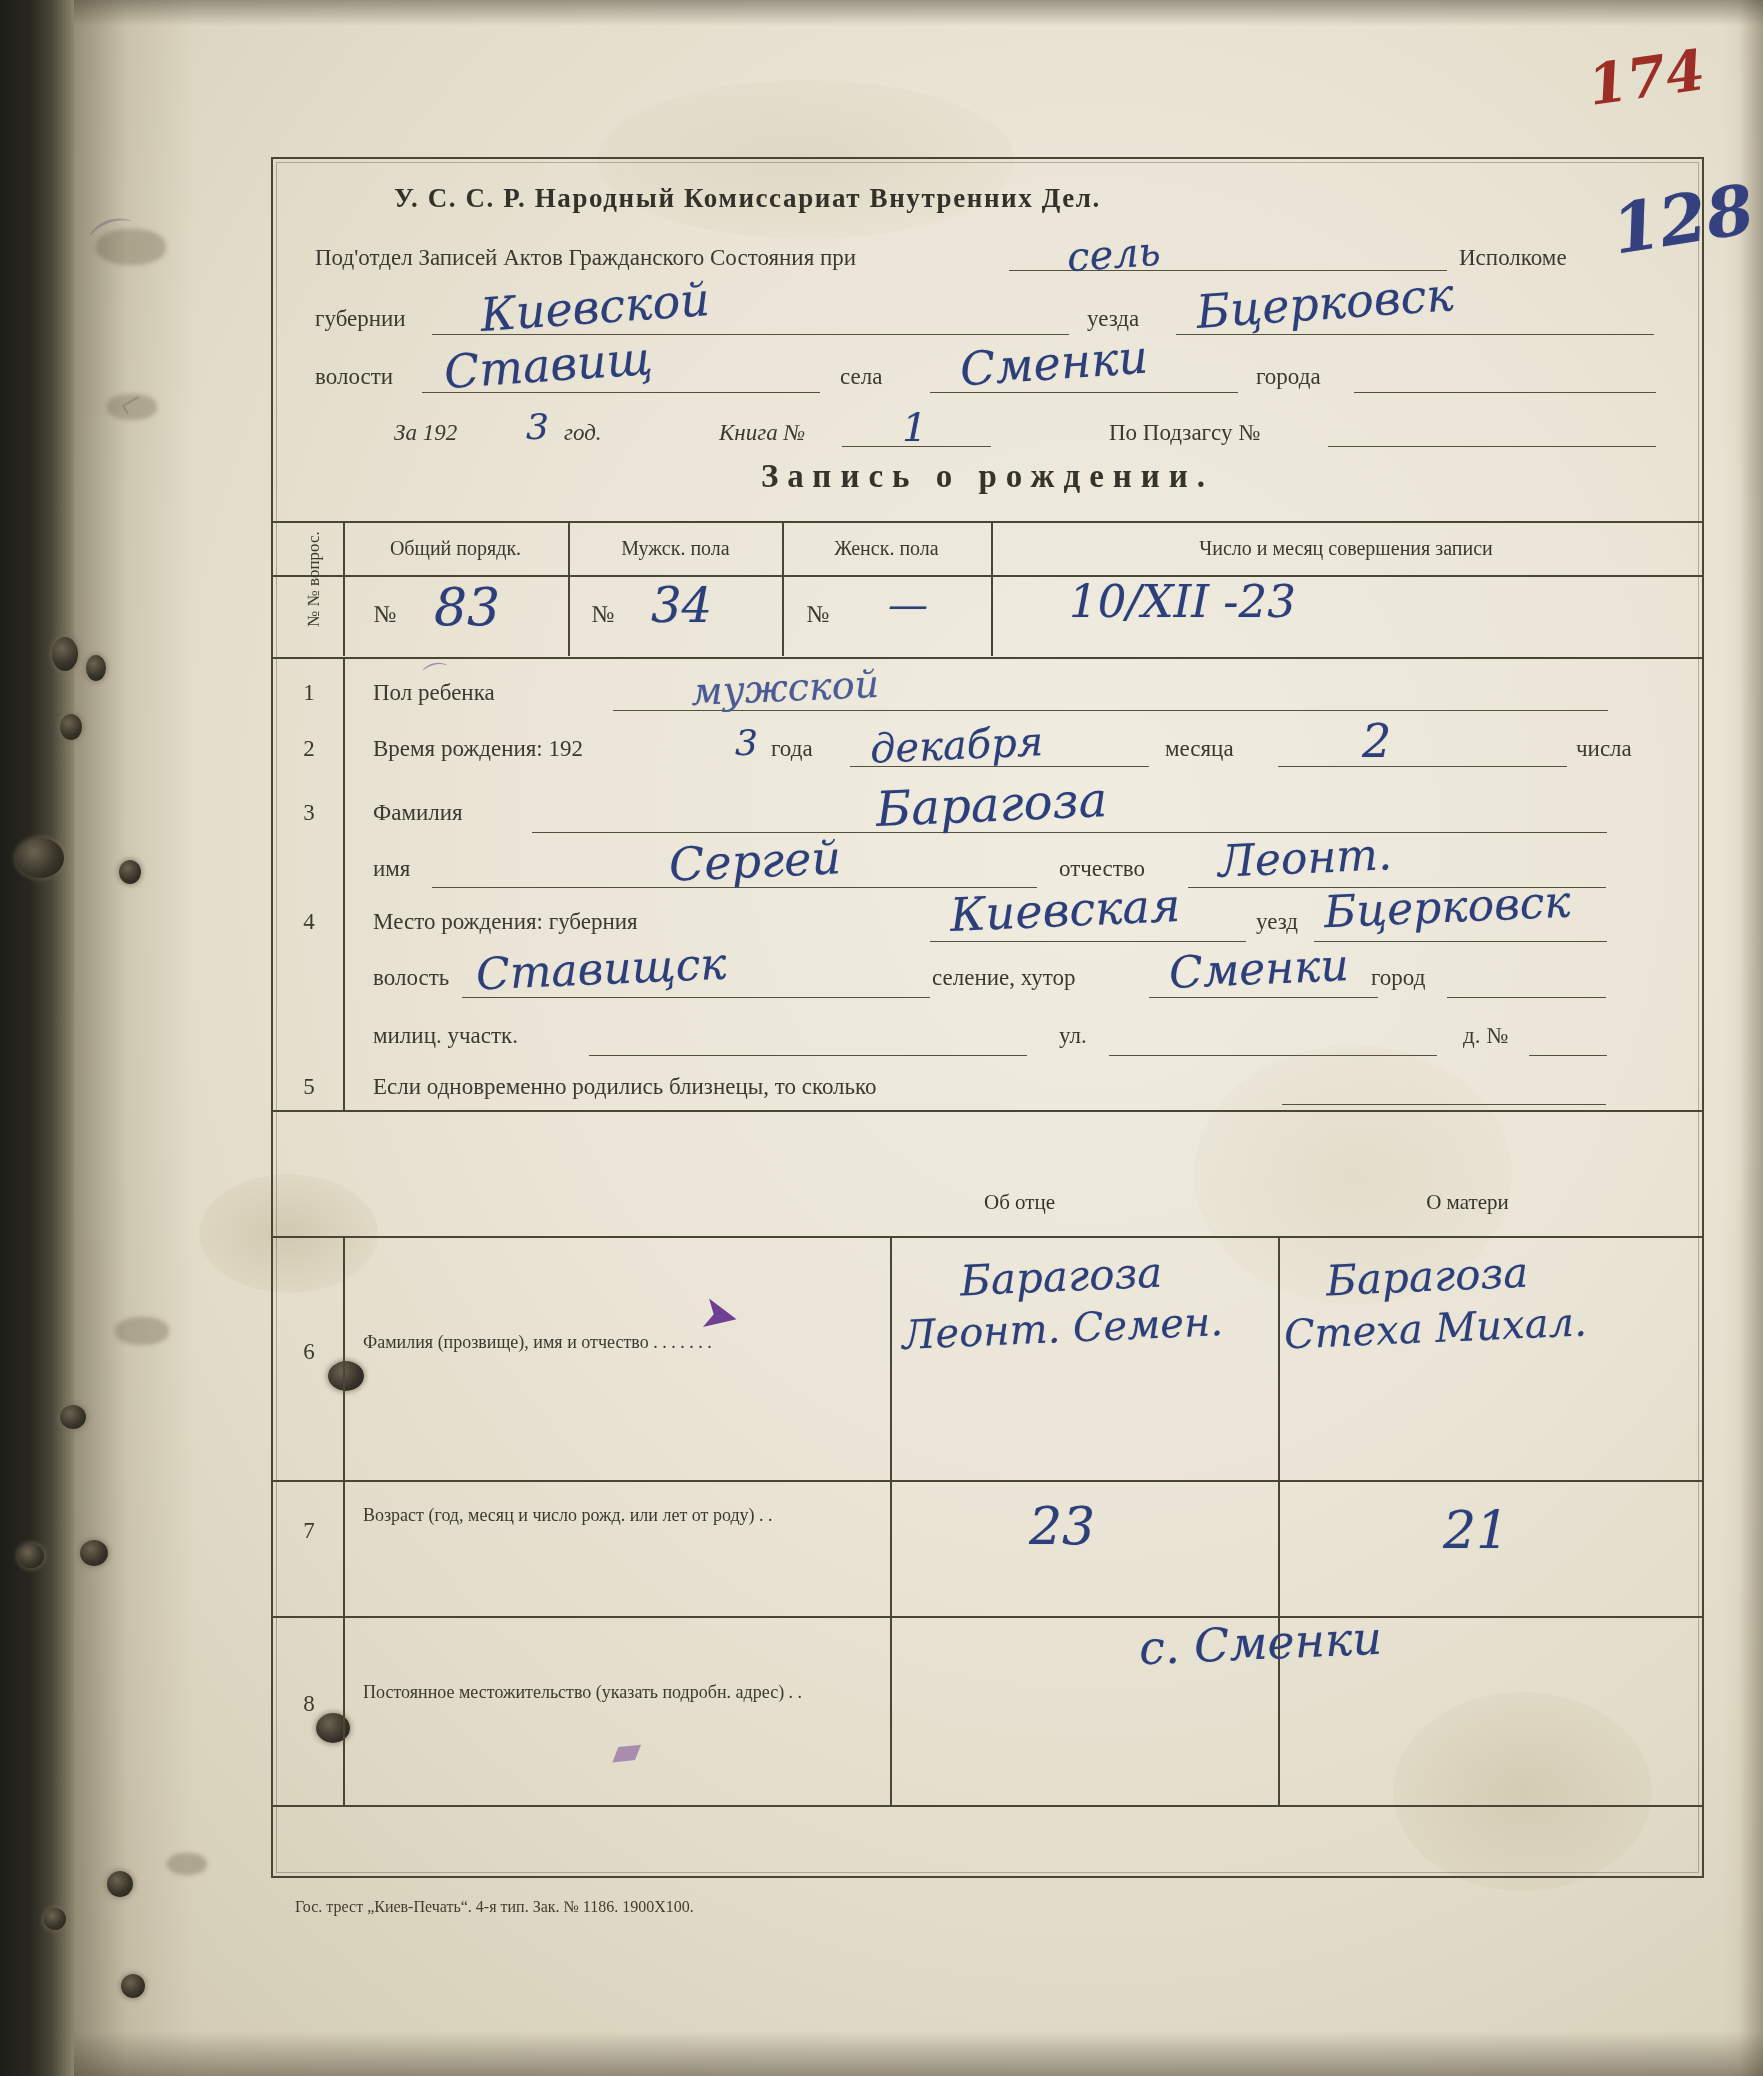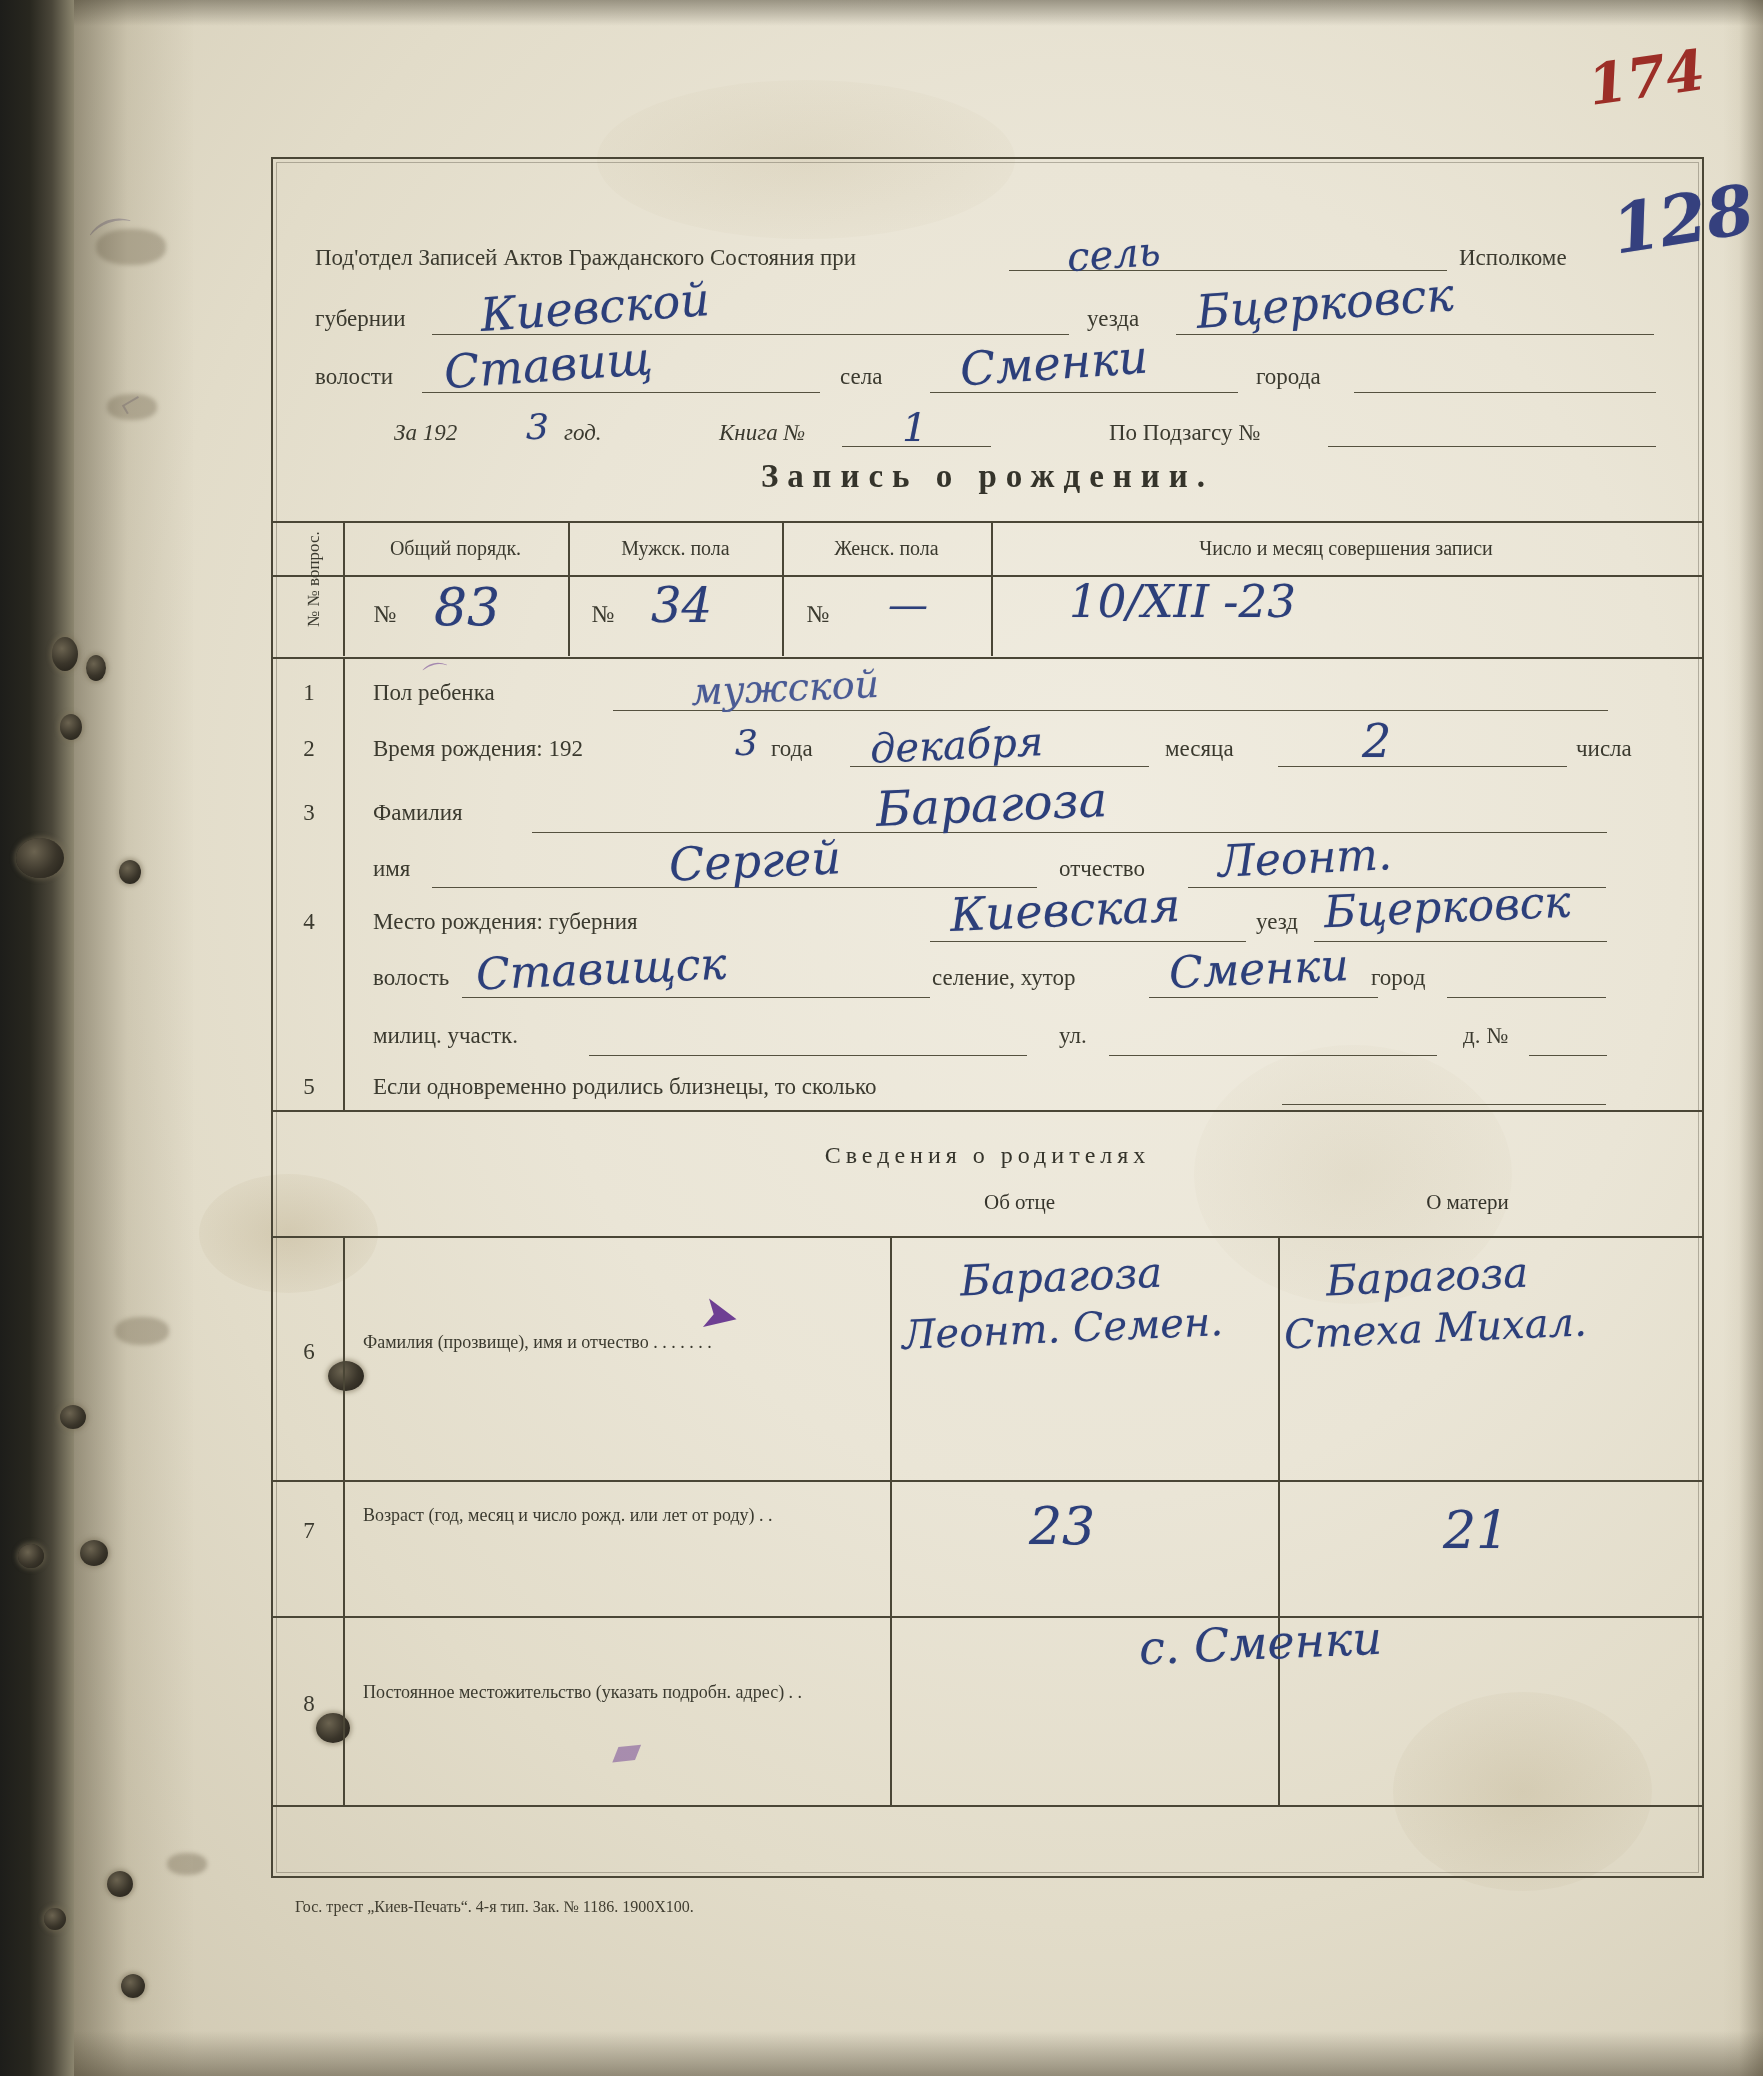--- a/index.html
+++ b/index.html
@@ -269,20 +269,21 @@
   <div class="smudge" style="left:107px;top:394px;width:50px;height:26px;"></div>
   <div class="smudge" style="left:115px;top:1317px;width:54px;height:28px;"></div>
   <div class="smudge" style="left:167px;top:1853px;width:40px;height:22px;"></div>
 
   <div class="hw-red" style="position:absolute;left:1588px;top:44px;font-size:56px;font-weight:bold;transform:rotate(-8deg);z-index:12;">174</div>
 
   <div class="hw" style="left:1612px;top:179px;font-size:68px;font-weight:bold;color:#35407e;transform:rotate(-9deg);">128</div>
 
   <div id="form">
 
+    <div class="title-main">У. С. С. Р. Народный Комиссариат Внутренних Дел.</div>
 
     <div class="line-row" style="left:42px;top:86px;">Под'отдел Записей Актов Гражданского Состояния при</div>
     <div class="rule" style="left:736px;top:111px;width:438px;"></div>
     <div class="hw slant" style="left:794px;top:72px;font-size:40px;">сель</div>
     <div class="line-row" style="left:1186px;top:86px;">Исполкоме</div>
 
     <div class="line-row" style="left:42px;top:147px;">губернии</div>
     <div class="rule" style="left:159px;top:175px;width:637px;"></div>
     <div class="hw slant" style="left:207px;top:121px;font-size:46px;">Киевской</div>
     <div class="line-row" style="left:814px;top:147px;">уезда</div>
@@ -396,21 +397,20 @@
     <div class="hw" style="left:852px;top:852px;font-size:40px;"></div>
     <div class="qtext" style="left:1190px;top:864px;">д. №</div>
     <div class="rule" style="left:1256px;top:896px;width:78px;"></div>
     <div class="hw" style="left:1266px;top:852px;font-size:40px;"></div>
 
     <div class="qnum" style="left:16px;top:915px;">5</div>
     <div class="qtext" style="left:100px;top:915px;">Если одновременно родились близнецы, то сколько</div>
     <div class="rule" style="left:1009px;top:945px;width:324px;"></div>
     <div class="hw" style="left:1025px;top:903px;font-size:40px;"></div>
 
-    <div class="parents-title" style="top:983px;">Сведения о родителях</div>
     <div class="col-lbl" style="left:597px;top:1031px;width:299px;">Об отце</div>
     <div class="col-lbl" style="left:1045px;top:1031px;width:299px;">О матери</div>
 
     <div class="hline" style="left:0;top:1077px;width:1429px;"></div>
     <div class="hline" style="left:0;top:1321px;width:1429px;"></div>
     <div class="hline" style="left:0;top:1457px;width:1429px;"></div>
     <div class="hline" style="left:0;top:1646px;width:1429px;"></div>
 
     <div class="vline" style="left:70px;top:1077px;height:569px;"></div>
     <div class="vline" style="left:617px;top:1077px;height:569px;"></div>

